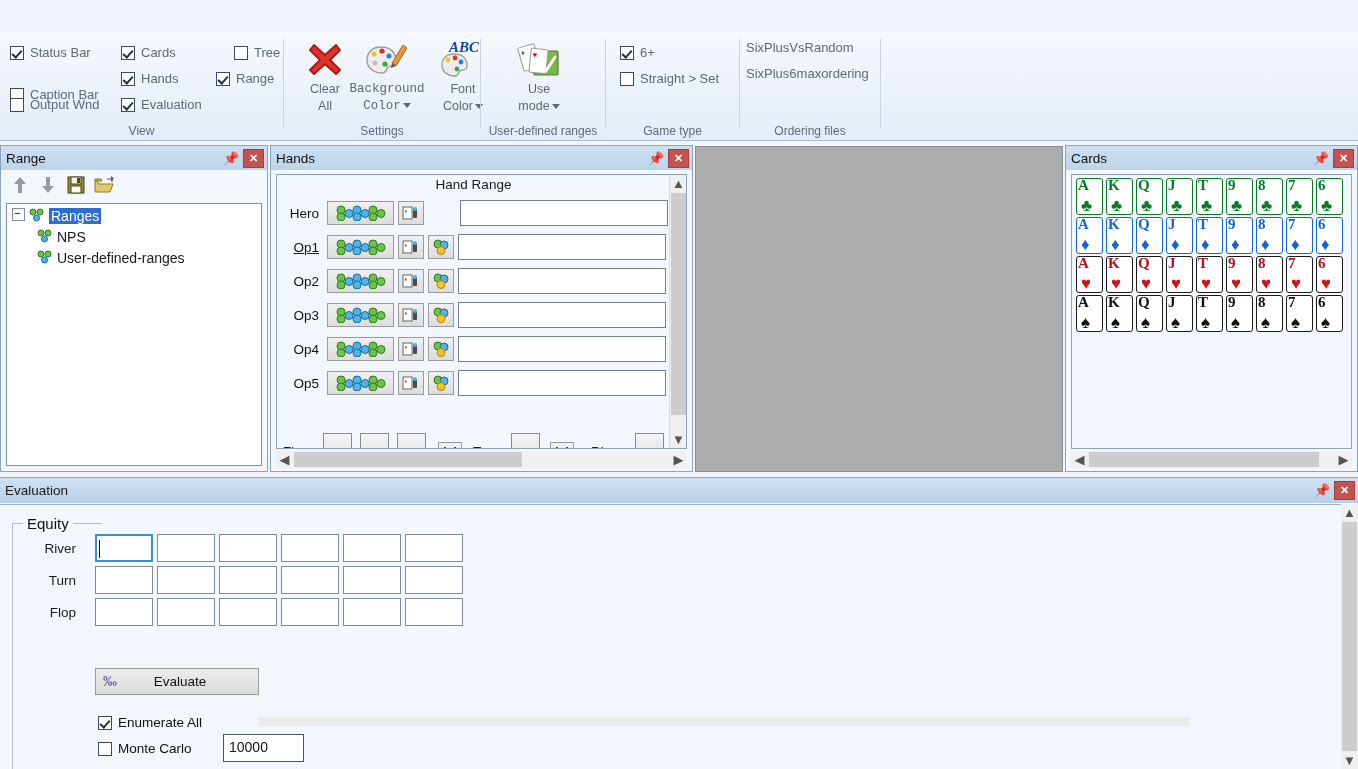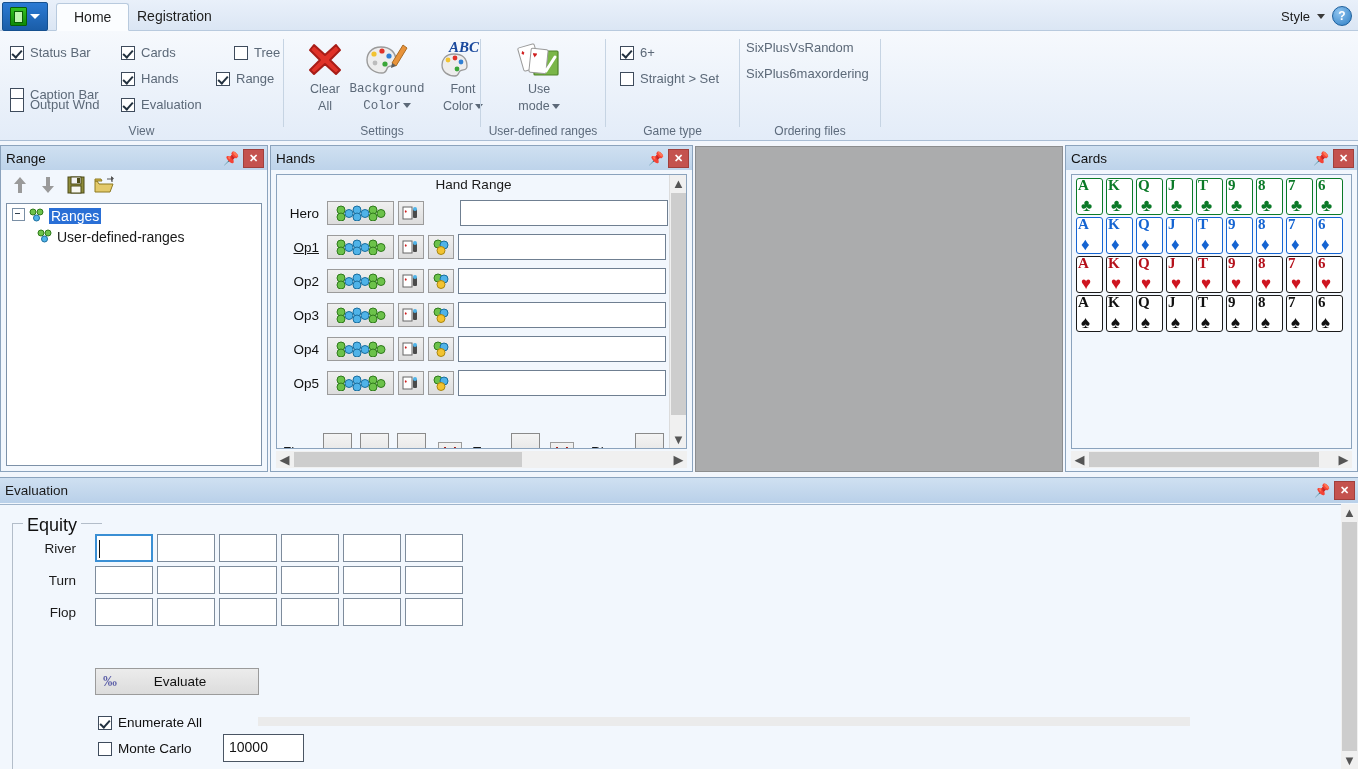--- a/index.html
+++ b/index.html
@@ -253,21 +253,21 @@
   .eval-body {
     position: absolute; left: 0; top: 26px; right: 0; bottom: 0;
     background: #f2f7fd; border-top: 1px solid #9fb4cb;
   }
   .group-box {
     position: absolute; left: 12px; top: 18px; width: 90px; height: 270px;
     border: 1px solid #b3bdc9; border-right: none; box-sizing: border-box;
   }
   .group-legend {
     position: absolute; left: 10px; top: -9px; background: #f2f7fd;
-    padding: 0 4px; font-size: 18px; color: #111;
+    padding: 0 4px; font-size: 15px; color: #111;
   }
   .col-hdr { position: absolute; font-size: 13.5px; text-align: center; width: 62px; }
   .row-lbl { position: absolute; font-size: 13.5px; text-align: right; width: 60px; }
   .eq-input {
     position: absolute; width: 58px; height: 28px; background: #fff;
     border: 1px solid #7e8c9c; box-sizing: border-box;
   }
   .eq-input.focused { border: 2px solid #3a8fd4; }
   .eq-input.focused::after {
     content:''; position:absolute; left:2px; top:4px; width:1px; height:18px; background:#111;
@@ -294,37 +294,20 @@
   .eval-vscroll {
     position:absolute; right: 0; top: 26px; bottom: 0; width: 17px;
     background:#f0f0f0; box-sizing: border-box;
   }
 </style>
 </head>
 <body>
 
 <div id="app">
 
-  <div class="ribbon-tabbar">
-    <div class="app-menu-btn">
-      <span class="app-menu-glyph"></span>
-      <span class="caret-white"></span>
-    </div>
-    <div class="tab active" style="left:56px;">
-      <span>Home</span>
-    </div>
-    <div class="tab" style="left:120px;">
-      <span>Registration</span>
-    </div>
-    <div class="style-area">
-      <span class="style-label">Style</span>
-      <span class="caret-dark"></span>
-      <span class="help-btn">?</span>
-    </div>
-  </div>
 
   <div class="ribbon-body">
 
     <div class="rgroup" style="left:0; width:283px;">
       <div class="chk-row" style="left:10px; top:14px;">
         <span class="chkbox checked"></span>
         <span class="chk-label">Status Bar</span>
       </div>
       <div class="chk-row" style="left:10px; top:40px;margin-top:16px;">
         <span class="chkbox"></span>
@@ -505,20 +488,30 @@
         <span class="tree-label sel">Ranges</span>
       </div>
       <div class="tree-node" style="padding-left:30px;">
         <span class="tree-ico">
           <svg width="16" height="14" viewBox="0 0 16 14">
             <circle cx="4" cy="4" r="3" fill="#6cc24a" stroke="#2f7a1c"></circle>
             <circle cx="11" cy="4" r="3" fill="#6cc24a" stroke="#2f7a1c"></circle>
             <circle cx="7.5" cy="10" r="3" fill="#4fb3e8" stroke="#1a6e9e"></circle>
           </svg>
         </span>
+        <span class="tree-label">NPS</span>
+      </div>
+      <div class="tree-node" style="padding-left:30px;">
+        <span class="tree-ico">
+          <svg width="16" height="14" viewBox="0 0 16 14">
+            <circle cx="4" cy="4" r="3" fill="#6cc24a" stroke="#2f7a1c"></circle>
+            <circle cx="11" cy="4" r="3" fill="#6cc24a" stroke="#2f7a1c"></circle>
+            <circle cx="7.5" cy="10" r="3" fill="#4fb3e8" stroke="#1a6e9e"></circle>
+          </svg>
+        </span>
         <span class="tree-label">User-defined-ranges</span>
       </div>
     </div>
   </div>
 
   <div class="panel" id="hands-panel">
     <div class="panel-title">
       <span class="t">Hands</span>
       <span class="pin-btn">📌</span>
       <span class="close-btn">✕</span>

